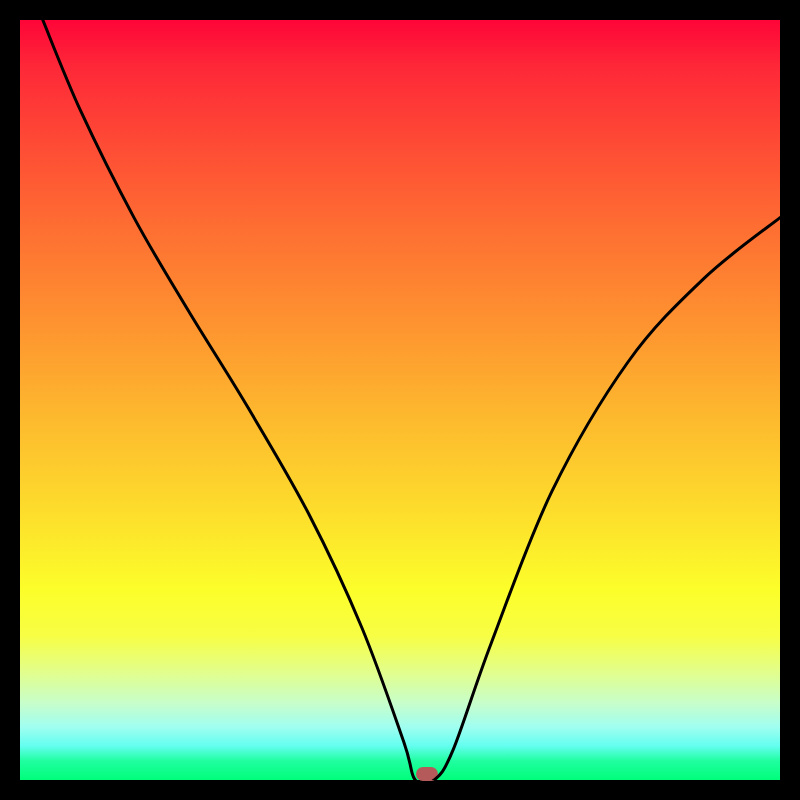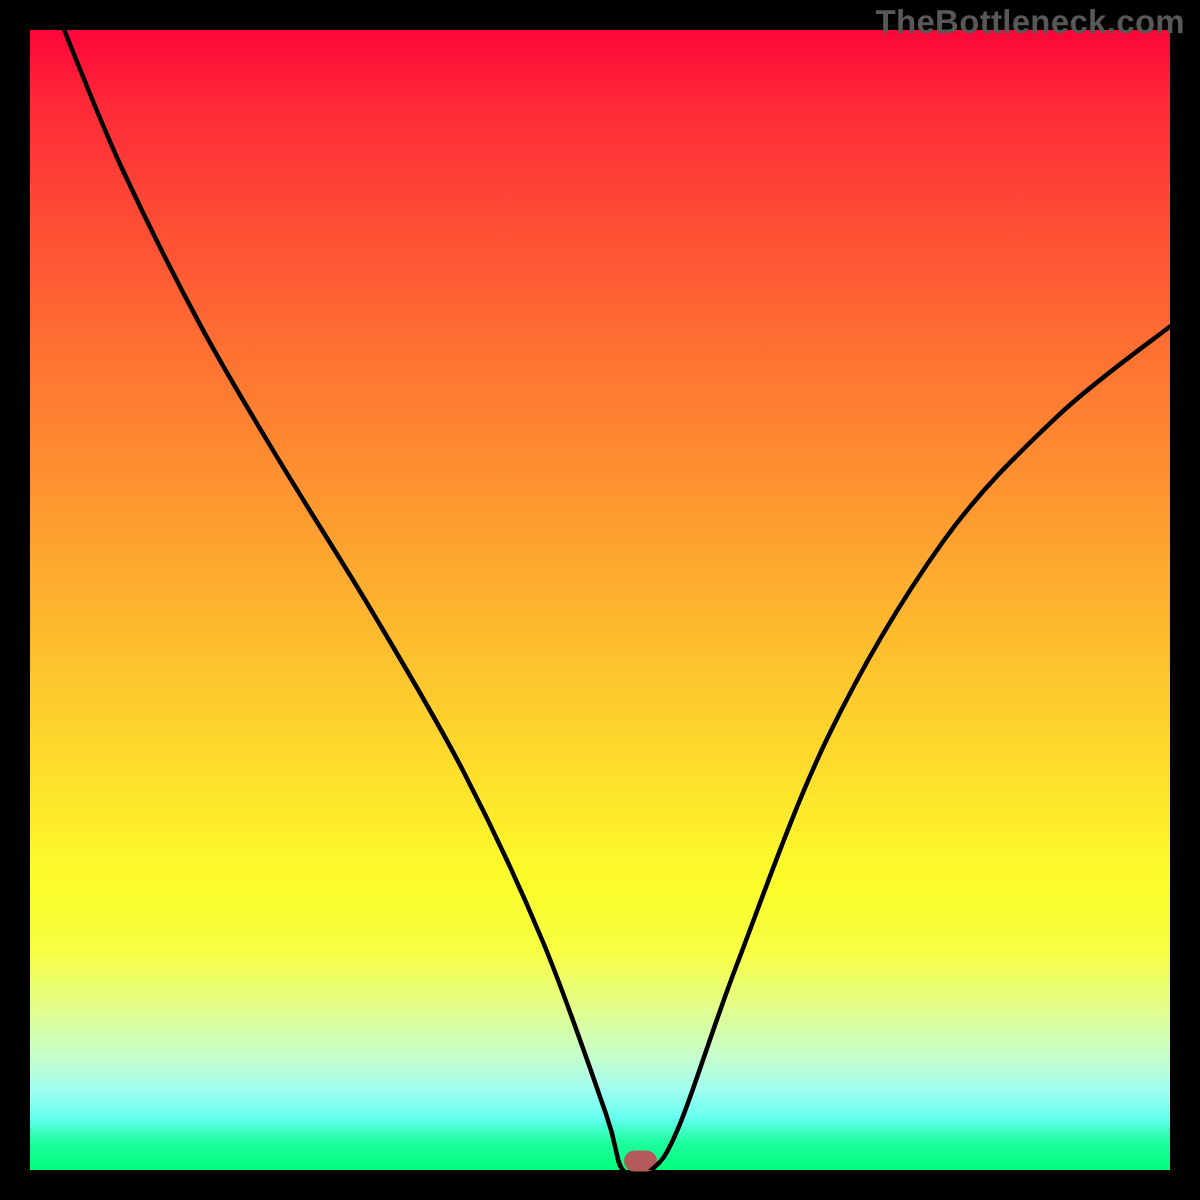--- a/index.html
+++ b/index.html
@@ -66,21 +66,20 @@
     background: #b45a5a;
     border-radius: 7px;
     z-index: 5;
     transform: translate(-50%, -50%);
   }
 </style>
 </head>
 <body>
 
 <div class="frame">
-  <div class="watermark">TheBottleneck.com</div>
 
   <div class="plot">
     <div class="marker" id="minMarker" style="left: 406.6px; top: 753.92px; background: rgb(180, 90, 90);"></div>
 
     <svg class="curve" viewBox="0 0 760 760" preserveAspectRatio="none">
       <path id="curvePath" d="M 22.8 0.0 C 29.1 15.2, 45.6 58.3, 60.8 91.2 C 76.0 124.1, 96.3 164.7, 114.0 197.6 C 131.7 230.5, 148.2 257.1, 167.2 288.8 C 186.2 320.5, 207.7 353.4, 228.0 387.6 C 248.3 421.8, 269.8 457.3, 288.8 494.0 C 307.8 530.7, 326.2 570.0, 342.0 608.0 C 357.8 646.0, 374.9 696.7, 383.8 722.0 C 392.7 747.3, 390.1 753.7, 395.2 760.0 C 400.3 766.3, 407.9 765.1, 414.2 760.0 C 420.5 754.9, 423.7 752.4, 433.2 729.6 C 442.7 706.8, 454.7 666.3, 471.2 623.2 C 487.7 580.1, 509.2 518.1, 532.0 471.2 C 554.8 424.3, 582.7 377.5, 608.0 342.0 C 633.3 306.5, 658.7 282.5, 684.0 258.4 C 709.3 234.3, 747.3 207.7, 760.0 197.6" fill="none" stroke="#000" stroke-width="3" stroke-linecap="round" stroke-linejoin="round"></path>
     </svg>
   </div>
 </div>
 

